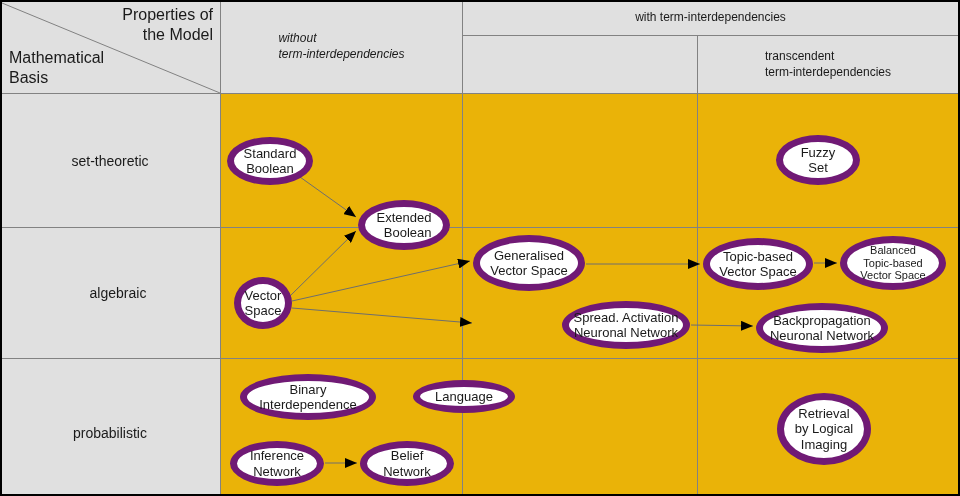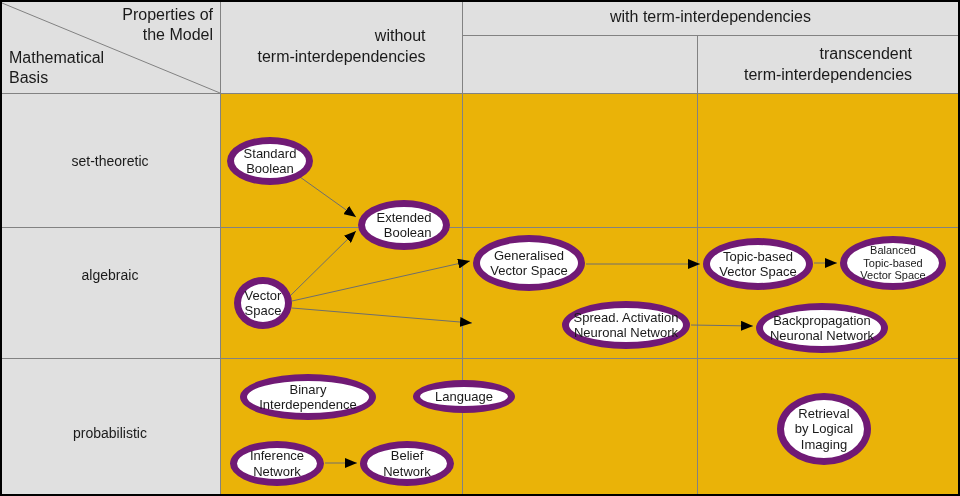--- a/index.html
+++ b/index.html
@@ -7,21 +7,21 @@
     position:relative;width:960px;height:496px;background:#eab308;
     font-family:"Liberation Sans", sans-serif;color:#1a1a1a;overflow:hidden;
   }
   .bg{position:absolute;}
   .bg.header-band{left:0;top:0;width:960px;height:93px;background:#e0e0e0;}
   .bg.left-col{left:0;top:93px;width:220px;height:403px;background:#e0e0e0;}
   .gridline{position:absolute;background:#828282;}
   .arrow-layer{position:absolute;left:0;top:0;z-index:3;}
   .hdr{
     position:absolute;display:flex;align-items:center;justify-content:center;
-    text-align:right;white-space:pre-line;font-size:16px;line-height:1.28;z-index:4;
+    text-align:left;white-space:pre-line;font-size:12px;line-height:1.28;z-index:4;
   }
   .corner-text{position:absolute;font-size:16px;line-height:1.25;white-space:pre-line;z-index:4;}
   .row-label{
     position:absolute;left:0;width:220px;display:flex;align-items:center;justify-content:center;
     font-size:14px;z-index:4;
   }
   .node{
     position:absolute;border:7px solid #701a75;border-radius:50%;background:#ffffff;
     display:flex;align-items:center;justify-content:center;text-align:center;
     white-space:pre-line;font-size:13px;line-height:1.17;z-index:5;box-sizing:border-box;
@@ -62,34 +62,36 @@
     <line x1="586" y1="264" x2="700" y2="264" stroke="#6e6e6e" stroke-width="1" marker-end="url(#ah)"></line>
     <line x1="814" y1="263" x2="837" y2="263" stroke="#6e6e6e" stroke-width="1" marker-end="url(#ah)"></line>
     <line x1="691" y1="325" x2="753" y2="326" stroke="#6e6e6e" stroke-width="1" marker-end="url(#ah)"></line>
     <line x1="325" y1="463" x2="357" y2="463" stroke="#6e6e6e" stroke-width="1" marker-end="url(#ah)"></line>
   </svg>
 
   <div class="corner-text" style="left:0;top:5px;width:213px;text-align:right;">Properties of
 the Model</div>
   <div class="corner-text" style="left:9px;top:48px;text-align:left;">Mathematical
 Basis</div>
-  <div class="hdr" style="left:221px;top:0;width:241px;height:93px;">without
+  <div class="hdr" style="left:221px;top:0;width:241px;height:93px;font-style:italic;">without
 term-interdependencies</div>
   <div class="hdr" style="left:463px;top:0;width:495px;height:35px;">with term-interdependencies</div>
   <div class="hdr" style="left:698px;top:36px;width:260px;height:57px;">transcendent
 term-interdependencies</div>
 
   <div class="row-label" style="top:94px;height:133px;">set-theoretic</div>
-  <div class="row-label" style="top:210px;height:130px;">algebraic</div>
+  <div class="row-label" style="top:228px;height:130px;padding-left:8px;">algebraic</div>
   <div class="row-label" style="top:365px;height:135px;">probabilistic</div>
 
   <div class="node" style="left:227px;top:137px;width:86px;height:48px;">Standard
 Boolean</div>
   <div class="node" style="left:358px;top:200px;width:92px;height:50px;text-align:right;">Extended
 Boolean</div>
+  <div class="node" style="left:776px;top:135px;width:84px;height:50px;">Fuzzy
+Set</div>
   <div class="node" style="left:234px;top:277px;width:58px;height:52px;">Vector
 Space</div>
   <div class="node" style="left:473px;top:235px;width:112px;height:56px;">Generalised
 Vector Space</div>
   <div class="node" style="left:562px;top:301px;width:128px;height:48px;">Spread. Activation
 Neuronal Network</div>
   <div class="node" style="left:703px;top:238px;width:110px;height:52px;">Topic-based
 Vector Space</div>
   <div class="node small" style="left:840px;top:236px;width:106px;height:54px;">Balanced
 Topic-based

